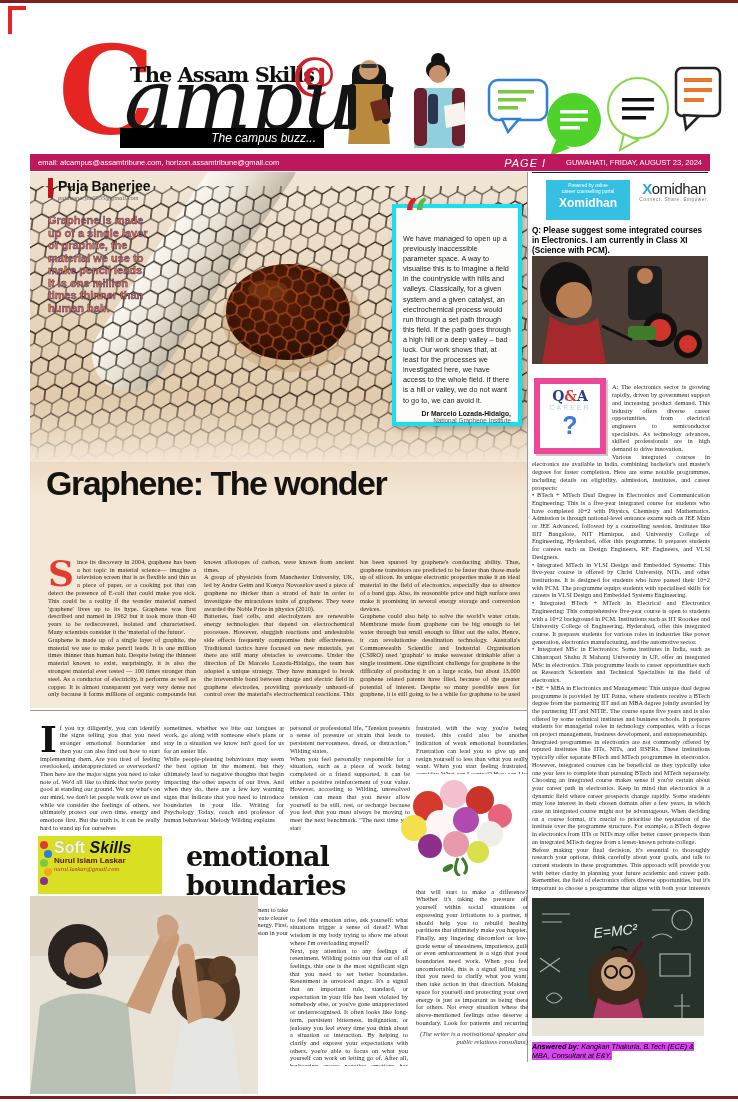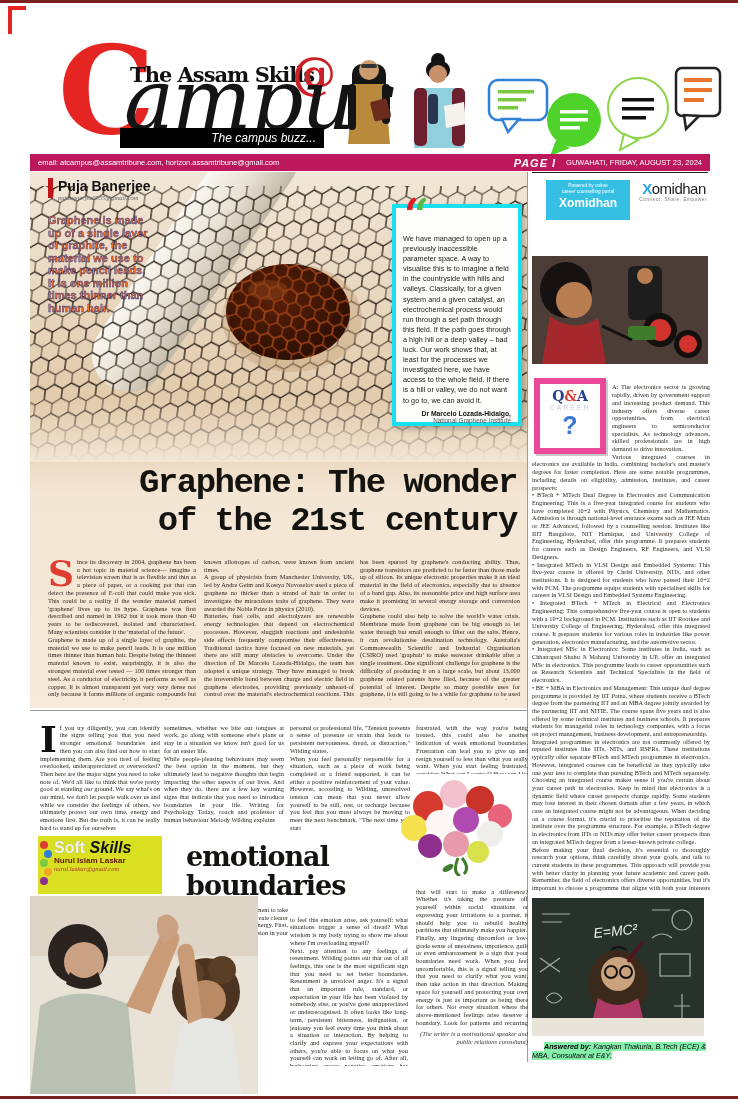--- a/index.html
+++ b/index.html
@@ -17,43 +17,43 @@
   .brandat{position:absolute;left:292px;top:48px;font-family:"DejaVu Serif",serif;font-weight:bold;
         font-size:44px;color:#cc2027;}
   .brandscript{position:absolute;left:124px;top:58px;font-family:"DejaVu Serif",serif;font-style:italic;
         font-size:84px;line-height:84px;letter-spacing:-2px;color:#141414;}
   .tagbar{position:absolute;left:120px;top:128px;width:204px;height:20px;background:#000;
         color:#fff;font-family:"Liberation Sans",sans-serif;font-style:italic;font-size:12px;
         display:flex;align-items:center;justify-content:flex-end;padding-right:8px;box-sizing:border-box;}
   .bluebar{position:absolute;left:30px;top:154px;width:680px;height:17px;background:#be185d;
         color:#fff;font-family:"Liberation Sans",sans-serif;display:flex;align-items:center;box-sizing:border-box;padding:0 8px;}
   .bluebar .email{font-size:7.5px;flex:1;}
-  .bluebar .pagelabel{font-size:11px;font-weight:bold;font-style:italic;letter-spacing:1px;margin-right:10px;}
+  .bluebar .pagelabel{font-size:11px;font-weight:normal;font-style:italic;letter-spacing:1px;margin-right:20px;}
   .bluebar .dateline{font-size:7.5px;}
   
   .gblock{position:absolute;left:30px;top:172px;width:497px;height:536px;
         background:linear-gradient(180deg,#ecdcc8 0%,#e9d5bd 52%,#f4e6d4 60%,#f6e9d9 100%);}
   .gauthor{position:absolute;left:18px;top:6px;display:flex;}
   .gauthor .rbar{width:5px;height:20px;background:#c1121c;margin-right:5px;}
   .gauthor .nm{font-family:"Liberation Sans",sans-serif;font-weight:bold;font-size:14px;color:#111;}
   .gauthor .em{font-family:"Liberation Serif",serif;font-style:italic;font-size:6.5px;color:#666;}
   .standfirst{position:absolute;left:18px;top:42px;width:104px;
         font-family:"Liberation Sans",sans-serif;font-weight:bold;font-size:11px;line-height:12.5px;
         color:#f26a21;-webkit-text-stroke:0.4px #27348b;}
   .qbox{position:absolute;left:362px;top:32px;width:130px;height:222px;background:#fdfdfb;
         border:4px solid #19e0f0;box-shadow:3px 3px 6px rgba(0,0,0,.25);box-sizing:border-box;padding:4px 7px;}
   .qbox .commas{height:26px;margin-top:-4px;}
   .qbox .cm{display:inline-block;font-family:"DejaVu Serif",serif;font-weight:bold;font-size:40px;line-height:20px;transform:rotate(180deg);}
   .qbox .cm.red{color:#e31e24;} .qbox .cm.grn{color:#59b947;margin-left:-4px;}
   .qbox .qtxt{font-family:"Liberation Sans",sans-serif;font-size:7.3px;line-height:10.1px;color:#222;text-align:left;}
   .qbox .qattr{margin-top:4px;text-align:right;font-family:"Liberation Sans",sans-serif;}
   .qbox .qattr .an{font-weight:bold;font-size:6.8px;color:#111;display:block;}
   .qbox .qattr .ao{font-size:6.4px;color:#555;display:block;}
-  .ghead{position:absolute;left:10px;top:292px;width:477px;text-align:right;
-        font-family:Liberation Mono, monospace;font-weight:bold;color:#151310;
+  .ghead{position:absolute;left:16px;top:292px;width:477px;text-align:left;
+        font-family:Liberation Sans, sans-serif;font-weight:bold;color:#151310;
         font-size:34px;line-height:38px;letter-spacing:-1.5px;}
   .gcols{position:absolute;left:0;top:378px;width:497px;height:152px;}
   .col{position:absolute;top:0;font-size:6.4px;line-height:7.8px;text-align:justify;color:#241d16;
         overflow:hidden;white-space:pre-line;}
   .dropcap{float:left;font-family:"DejaVu Serif",serif;font-weight:bold;font-size:36px;line-height:28px;
         color:#e03c31;margin:1px 3px 0 0;}
   .dropcap.dark{color:#111;}
   
   .hrule{position:absolute;left:30px;top:710px;width:497px;height:1px;background:#9a9a9a;}
   .vrule{position:absolute;left:527px;top:172px;width:1px;height:890px;background:#9a9a9a;}
@@ -72,21 +72,21 @@
   .answer{position:absolute;left:532px;top:368px;width:178px;height:526px;overflow:hidden;
         font-size:6.3px;line-height:7.7px;text-align:justify;color:#241d16;white-space:pre-line;}
   .qabadge{float:left;width:60px;height:64px;background:#fff;border:6px solid #ec4899;
         box-shadow:2px 2px 0 #c9c9c9;margin:2px 6px 2px 2px;text-align:center;white-space:normal;}
   .qabadge .l1{font-family:"DejaVu Serif",serif;font-weight:bold;font-size:14px;line-height:16px;margin-top:4px;}
   .qabadge .l1 .b{color:#23408e;} .qabadge .l1 .r{color:#e03c31;}
   .qabadge .l2{font-family:"Liberation Sans",sans-serif;font-size:7px;letter-spacing:2px;color:#c8ced8;line-height:8px;}
   .qabadge .l3{font-family:"Liberation Sans",sans-serif;font-weight:bold;font-size:25px;line-height:26px;color:#3b7bd4;}
   .answered{position:absolute;left:532px;top:1042px;width:176px;
         font-family:"Liberation Sans",sans-serif;font-size:7.2px;line-height:9px;font-style:italic;}
-  .answered span{background:#86efac;margin-left:12px;}
+  .answered span{background:#d946ef;}
   .answered .ab{font-weight:bold;}
   
   .bcol{position:absolute;font-size:6.4px;line-height:7.7px;text-align:justify;color:#241d16;
         overflow:hidden;white-space:pre-line;}
   .bhead{position:absolute;left:186px;top:842px;width:310px;
         font-family:"DejaVu Serif",serif;font-weight:bold;color:#151310;
         font-size:27px;line-height:29px;letter-spacing:-1px;}
   .softbox{position:absolute;left:38px;top:836px;width:124px;height:58px;background:#d9e021;
         box-sizing:border-box;padding:4px 4px 4px 16px;}
   .softbox .ss{font-family:"Liberation Sans",sans-serif;font-weight:bold;font-size:16px;line-height:16px;}
@@ -236,21 +236,20 @@
       </div>
       <div class="qtxt">We have managed to open up a previously inaccessible parameter space. A way to visualise this is to imagine a field in the countryside with hills and valleys. Classically, for a given system and a given catalyst, an electrochemical process would run through a set path through this field. If the path goes through a high hill or a deep valley – bad luck. Our work shows that, at least for the processes we investigated here, we have access to the whole field. If there is a hill or valley, we do not want to go to, we can avoid it.</div>
       <div class="qattr">
         <span class="an">Dr Marcelo Lozada-Hidalgo,</span>
         <span class="ao">National Graphene Institute</span>
       </div>
     </div>
 
     <div class="ghead">
       <div>Graphene: The wonder</div>
-      <div>of the 21st century</div>
     </div>
 
     <div class="gcols">
       <div class="col" style="left:18px;width:148px;height:150px;">
         <span class="dropcap">S</span><span>ince its discovery in 2004, graphene has been a hot topic in material science— imagine a television screen that is as flexible and thin as a piece of paper, or a cooking pot that can detect the presence of E-coli that could make you sick. This could be a reality if the wonder material named 'graphene' lives up to its hype. Graphene was first described and named in 1962 but it took more than 40 years to be rediscovered, isolated and characterised. Many scientists consider it the 'material of the future'.
 Graphene is made up of a single layer of graphite, the material we use to make pencil leads. It is one million times thinner than human hair. Despite being the thinnest material known to exist, surprisingly, it is also the strongest material ever tested — 100 times stronger than steel. As a conductor of electricity, it performs as well as copper. It is almost transparent yet very very dense not only because it forms millions of organic compounds but also due to its capability to form a variety of allotropes. Graphite and diamonds, the two well-</span>
       </div>
       <div class="col" style="left:174px;width:150px;height:150px;">
         <span>known allotropes of carbon, were known from ancient times.
 A group of physicists from Manchester University, UK, led by Andre Geim and Kostya Novoselov used a piece of graphene no thicker than a strand of hair in order to investigate the miraculous traits of graphene. They were awarded the Noble Prize in physics (2010).
@@ -353,20 +352,21 @@
   <div class="powered">
     <span class="pl">Powered by online</span>
     <span class="pl">career counselling portal</span>
     <span class="pn">Xomidhan</span>
   </div>
   <div class="xlogo">
     <div class="lt">Xomidhan</div>
     <div class="tg">Connect. Share. Empower.</div>
   </div>
 
+  <div class="question">Q: Please suggest some integrated courses in Electronics. I am currently in Class XI (Science with PCM).</div>
 
   <svg class="abs" style="left:532px;top:256px;" width="176" height="108" viewBox="0 0 176 108">
     <rect width="176" height="108" fill="#5b4a42"></rect>
     <rect width="176" height="108" fill="#3a2e28" opacity="0.45"></rect>
     <rect x="96" y="10" width="34" height="54" rx="6" fill="#1d1d1d"></rect>
     <circle cx="113" cy="20" r="8" fill="#b97d52"></circle>
     <ellipse cx="34" cy="34" rx="26" ry="28" fill="#171212"></ellipse>
     <circle cx="42" cy="44" r="18" fill="#b97d52"></circle>
     <path d="M18 60 q24 18 48 2 l8 46 L10 108 Z" fill="#a5282d"></path>
     <circle cx="128" cy="74" r="17" fill="#14100e"></circle>

